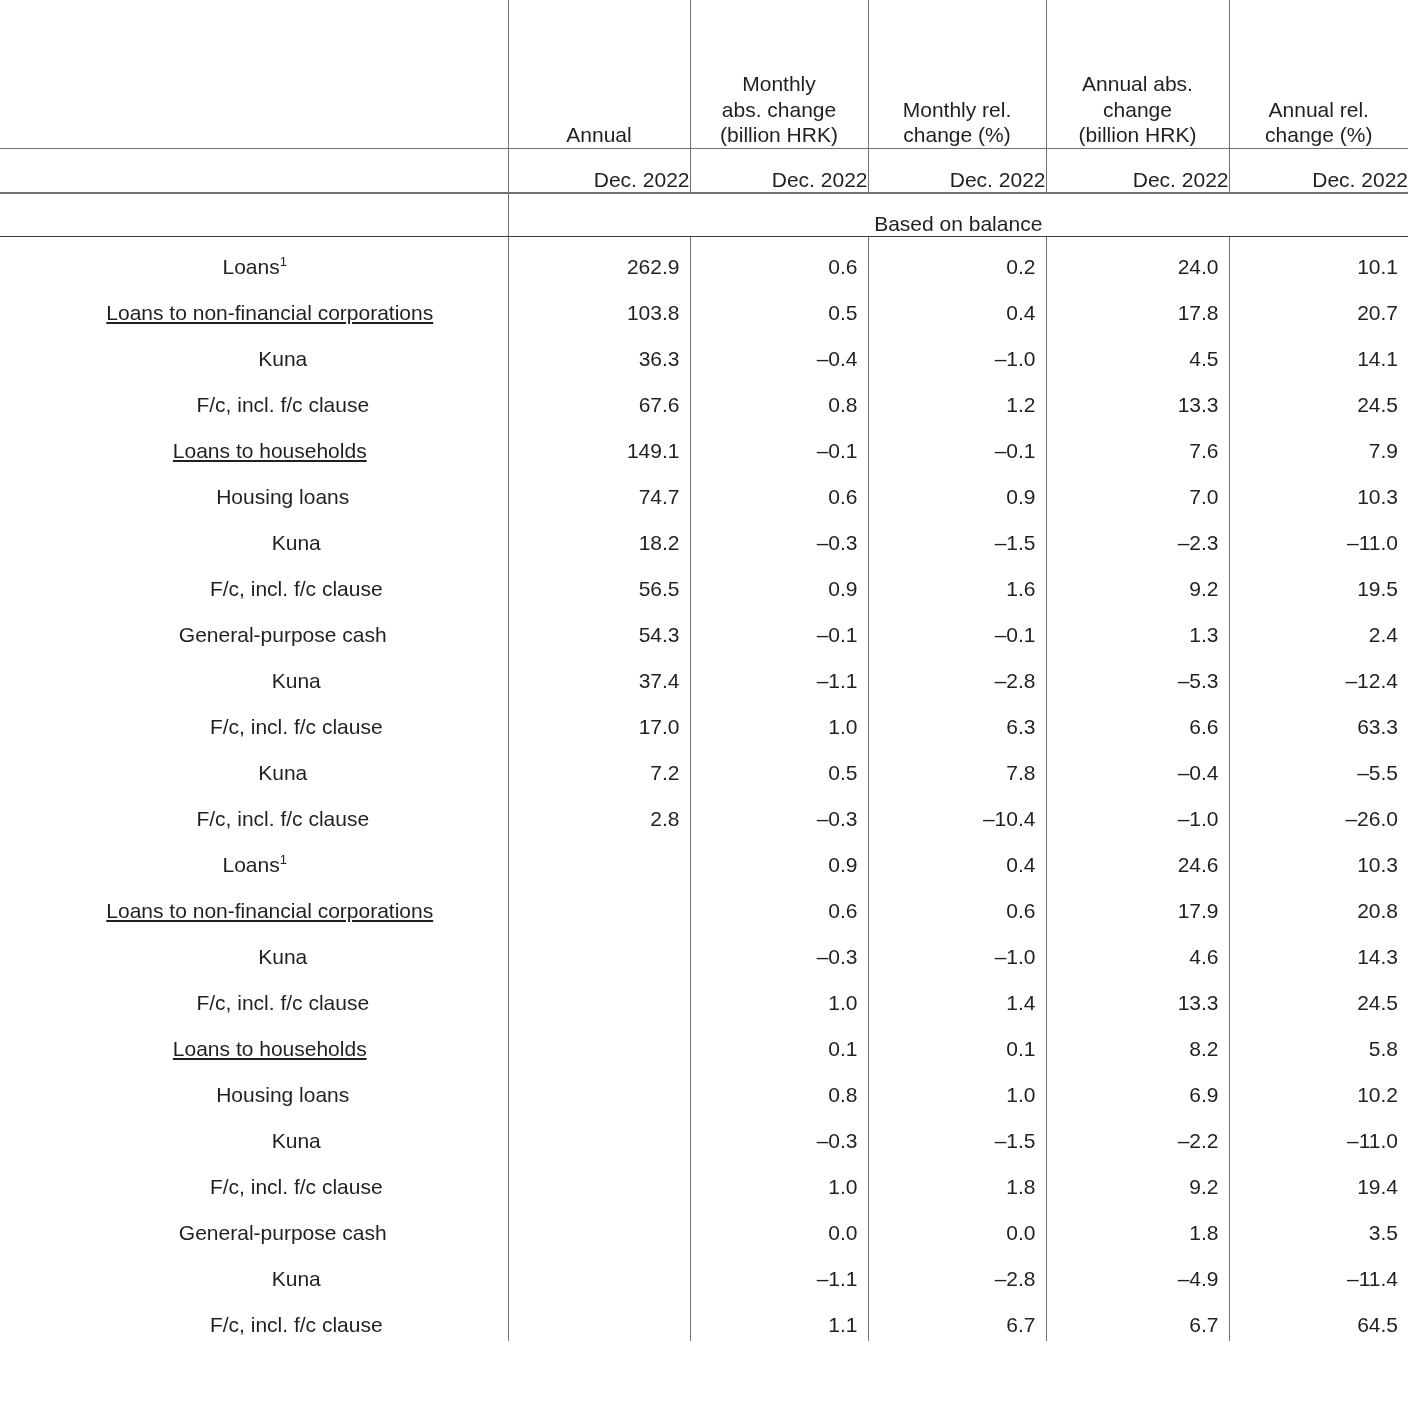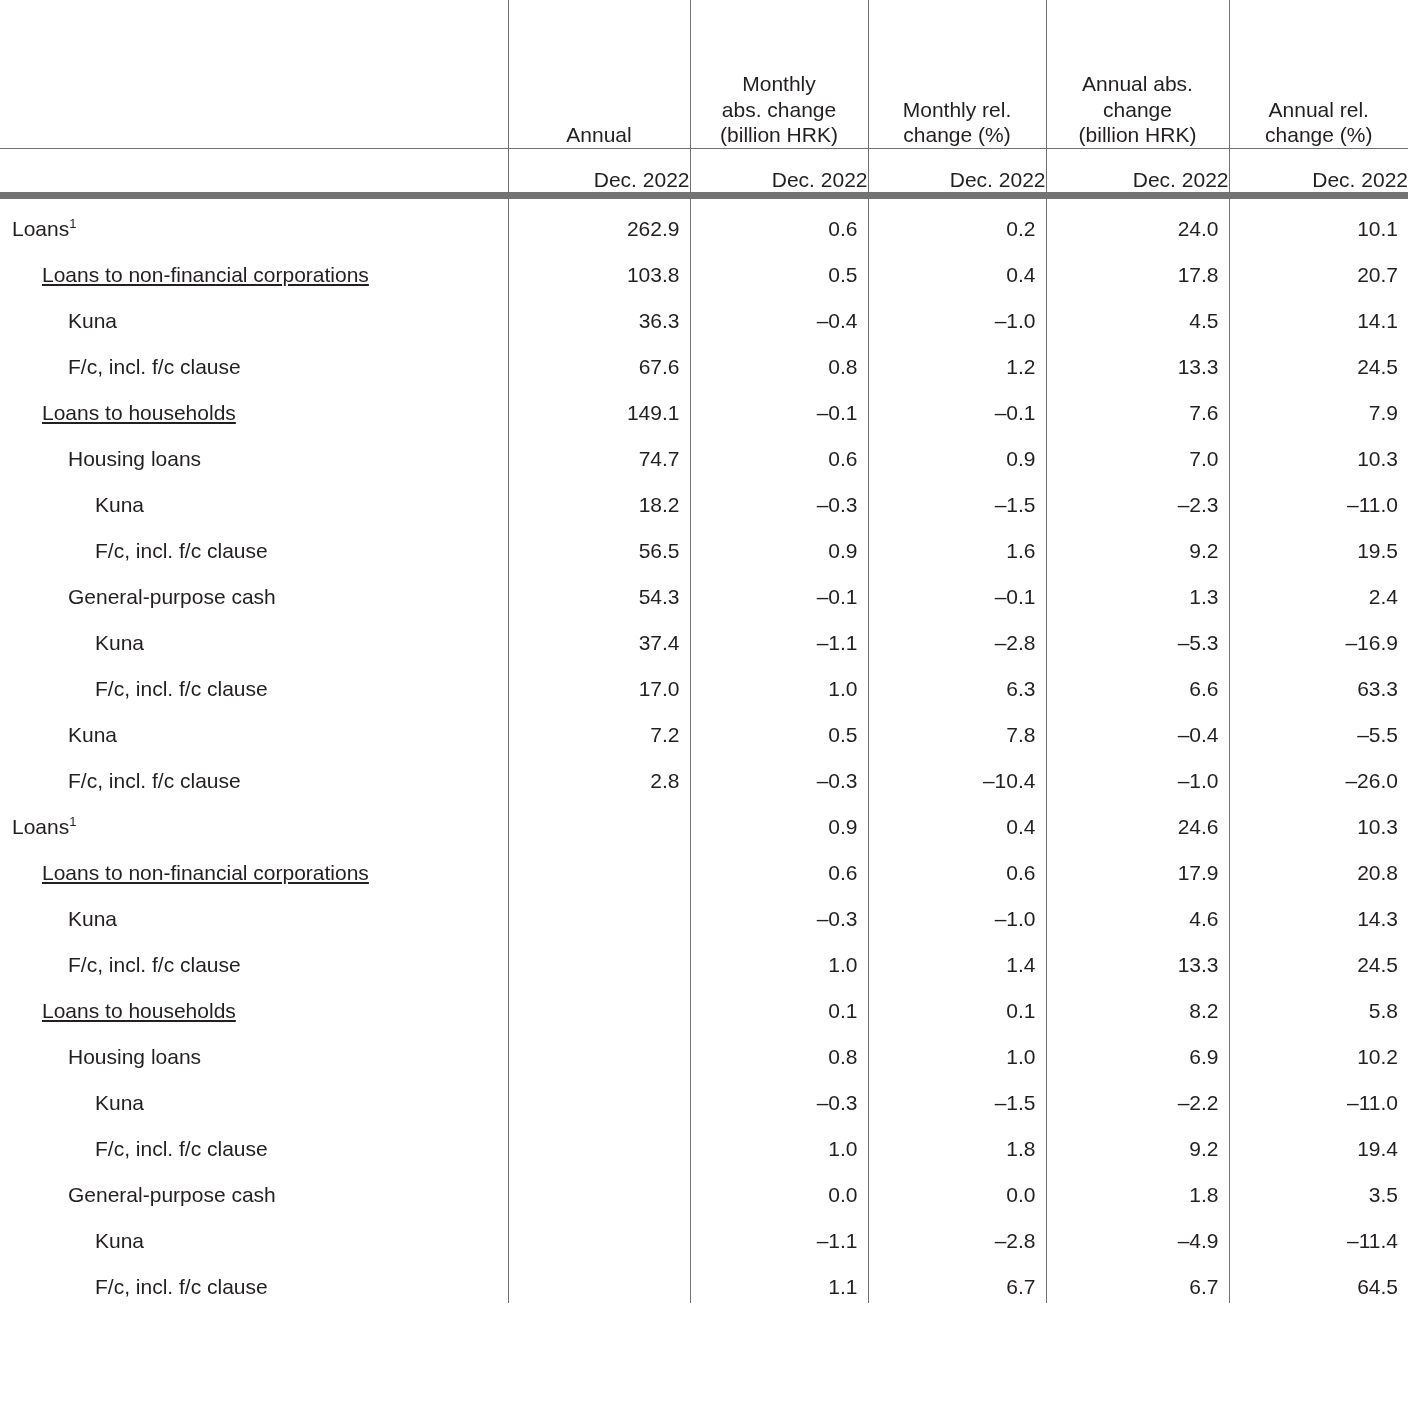--- a/index.html
+++ b/index.html
@@ -38,39 +38,39 @@
     height: 148px;
     text-align: center;
     padding: 8px 10px 10px 10px;
     line-height: 1.22;
     border-bottom: 1px solid #6f7072;
   }
   .hdr-date {
     height: 43px;
     text-align: right;
     padding: 0 10px 9px 10px;
-    border-bottom: 7px solid #737373;
+    border-bottom: 2px solid #737373;
   }
   .band {
     height: 42px;
     text-align: center;
     padding: 0 10px 9px 10px;
     border-bottom: 1px solid #3b3b3d;
   }
   .band-empty {
     border-bottom: 1px solid #3b3b3d;
   }
   .topline { border-top: 1px solid #6f7072; }
 
   tr.datarow td {
     height: 42px;
     padding: 0 10px 4px 10px;
   }
   td.lbl {
-    text-align: left;
+    text-align: center;
     white-space: nowrap;
   }
   td.num {
     text-align: right;
     white-space: nowrap;
   }
   .ind0 { padding-left: 12px !important; }
   .ind1 { padding-left: 42px !important; text-decoration: underline; }
   .ind2 { padding-left: 68px !important; }
   .ind3 { padding-left: 95px !important; }
@@ -117,20 +117,24 @@
     <tr>
       <td class="hdr-date vsep-r"></td>
       <td class="hdr-date vsep-r">Dec. 2022</td>
       <td class="hdr-date vsep-r">Dec. 2022</td>
       <td class="hdr-date vsep-r">Dec. 2022</td>
       <td class="hdr-date vsep-r">Dec. 2022</td>
       <td class="hdr-date">Dec. 2022</td>
     </tr>
   </thead>
   <tbody>
+      <tr>
+        <td class="band-empty vsep-r"></td>
+        <td class="band" colspan="5">Based on balance</td>
+      </tr>
       <tr class="datarow">
         <td class="lbl vsep-r ind0">Loans<sup>1</sup></td>
         <td class="num vsep-r">262.9</td>
         <td class="num vsep-r">0.6</td>
         <td class="num vsep-r">0.2</td>
         <td class="num vsep-r">24.0</td>
         <td class="num">10.1</td>
       </tr>
       <tr class="datarow">
         <td class="lbl vsep-r ind1">Loans to non-financial corporations</td>
@@ -195,21 +199,21 @@
         <td class="num vsep-r">–0.1</td>
         <td class="num vsep-r">1.3</td>
         <td class="num">2.4</td>
       </tr>
       <tr class="datarow">
         <td class="lbl vsep-r ind3">Kuna</td>
         <td class="num vsep-r">37.4</td>
         <td class="num vsep-r">–1.1</td>
         <td class="num vsep-r">–2.8</td>
         <td class="num vsep-r">–5.3</td>
-        <td class="num">–16.9</td>
+        <td class="num">–12.4</td>
       </tr>
       <tr class="datarow">
         <td class="lbl vsep-r ind3">F/c, incl. f/c clause</td>
         <td class="num vsep-r">17.0</td>
         <td class="num vsep-r">1.0</td>
         <td class="num vsep-r">6.3</td>
         <td class="num vsep-r">6.6</td>
         <td class="num">63.3</td>
       </tr>
       <tr class="datarow">

